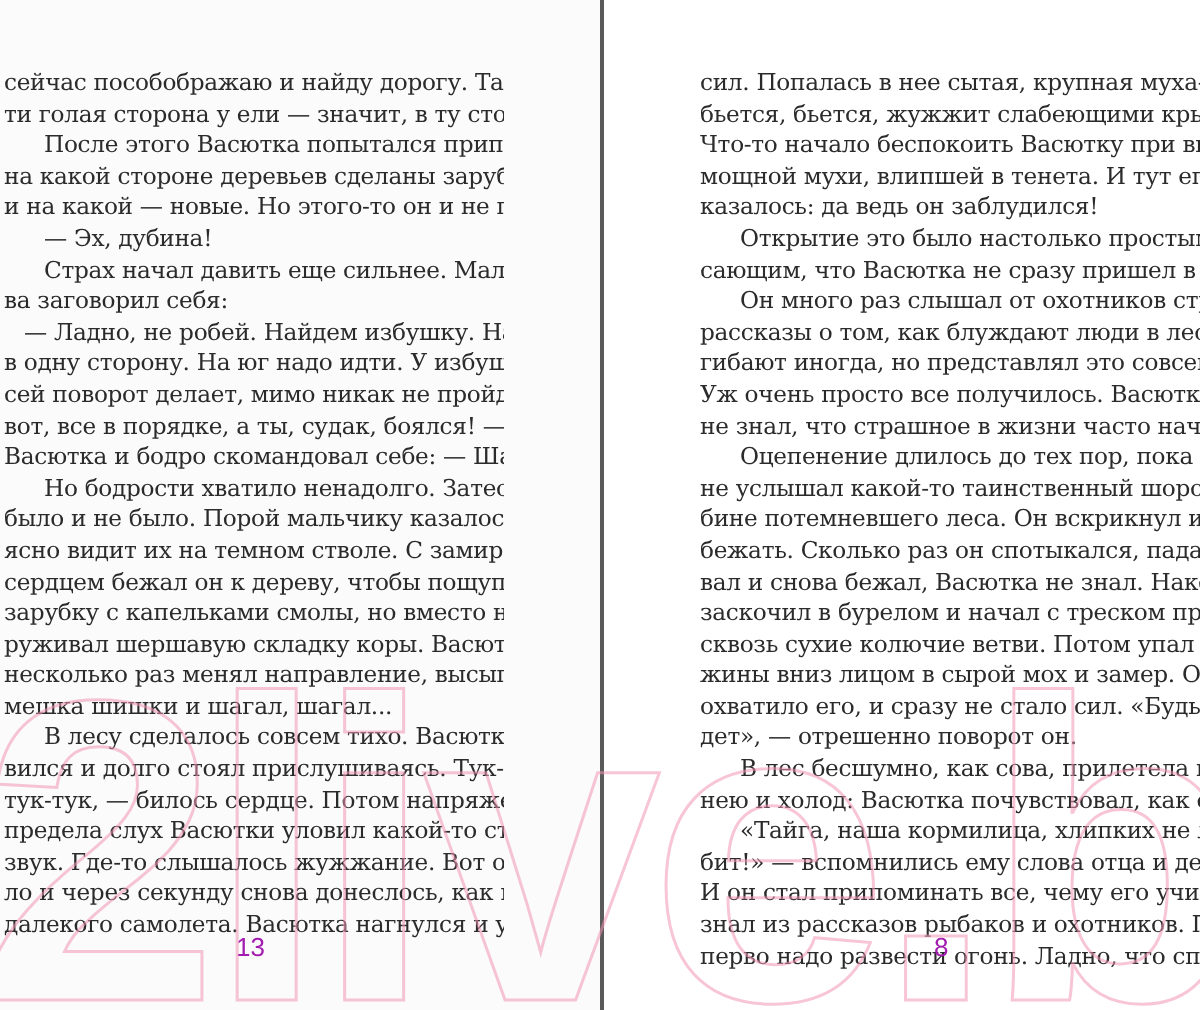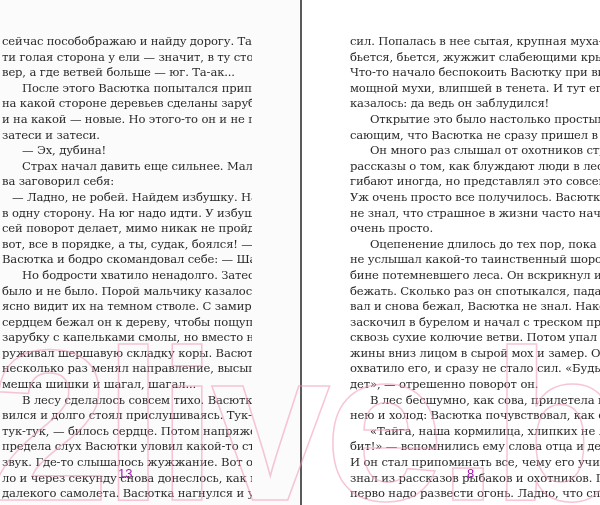--- a/index.html
+++ b/index.html
@@ -42,25 +42,23 @@
   }
 </style>
 </head>
 <body>
 
 <div class="spread">
   <div class="page page-left">
     <div class="text-block" id="left-text">
         <span class="line ">сейчас пособображаю и найду дорогу. Та-ак... Поч-</span>
         <span class="line ">ти голая сторона у ели — значит, в ту сторону се-</span>
-        <span class="line last">вер, а где ветвей больше — юг. Та-ак...</span>
         <span class="line indent">После этого Васютка попытался припомнить,</span>
         <span class="line ">на какой стороне деревьев сделаны зарубки старые</span>
         <span class="line ">и на какой — новые. Но этого-то он и не приметил,</span>
-        <span class="line last">затеси и затеси.</span>
         <span class="line indent last">— Эх, дубина!</span>
         <span class="line indent">Страх начал давить еще сильнее. Мальчик сно-</span>
         <span class="line last">ва заговорил себя:</span>
         <span class="line dindent">— Ладно, не робей. Найдем избушку. Надо идти</span>
         <span class="line ">в одну сторону. На юг надо идти. У избушки Ени-</span>
         <span class="line ">сей поворот делает, мимо никак не пройдешь. Ну</span>
         <span class="line ">вот, все в порядке, а ты, судак, боялся! — хохотнул</span>
         <span class="line ">Васютка и бодро скомандовал себе: — Шагом арш!</span>
         <span class="line indent">Но бодрости хватило ненадолго. Затесей все не</span>
         <span class="line ">было и не было. Порой мальчику казалось, что он</span>
@@ -88,21 +86,20 @@
         <span class="line ">Что-то начало беспокоить Васютку при виде беспо-</span>
         <span class="line ">мощной мухи, влипшей в тенета. И тут его будто</span>
         <span class="line last">казалось: да ведь он заблудился!</span>
         <span class="line indent">Открытие это было настолько простым и потря-</span>
         <span class="line last">сающим, что Васютка не сразу пришел в себя.</span>
         <span class="line indent">Он много раз слышал от охотников страшные</span>
         <span class="line ">рассказы о том, как блуждают люди в лесу и по-</span>
         <span class="line ">гибают иногда, но представлял это совсем не так.</span>
         <span class="line ">Уж очень просто все получилось. Васютка еще</span>
         <span class="line ">не знал, что страшное в жизни часто начинается</span>
-        <span class="line last">очень просто.</span>
         <span class="line indent">Оцепенение длилось до тех пор, пока Васютка</span>
         <span class="line ">не услышал какой-то таинственный шорох в глу-</span>
         <span class="line ">бине потемневшего леса. Он вскрикнул и бросился</span>
         <span class="line ">бежать. Сколько раз он спотыкался, падал, вста-</span>
         <span class="line ">вал и снова бежал, Васютка не знал. Наконец он</span>
         <span class="line ">заскочил в бурелом и начал с треском продираться</span>
         <span class="line ">сквозь сухие колючие ветви. Потом упал в вале-</span>
         <span class="line ">жины вниз лицом в сырой мох и замер. Отчаяние</span>
         <span class="line ">охватило его, и сразу не стало сил. «Будь что бу-</span>
         <span class="line last">дет», — отрешенно поворот он.</span>

